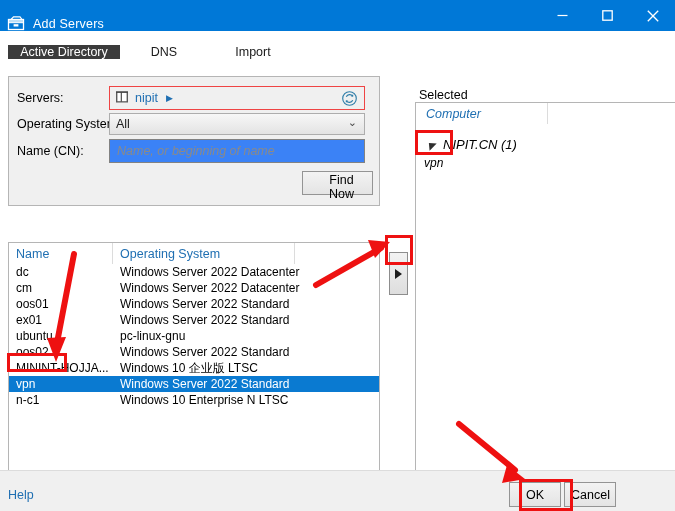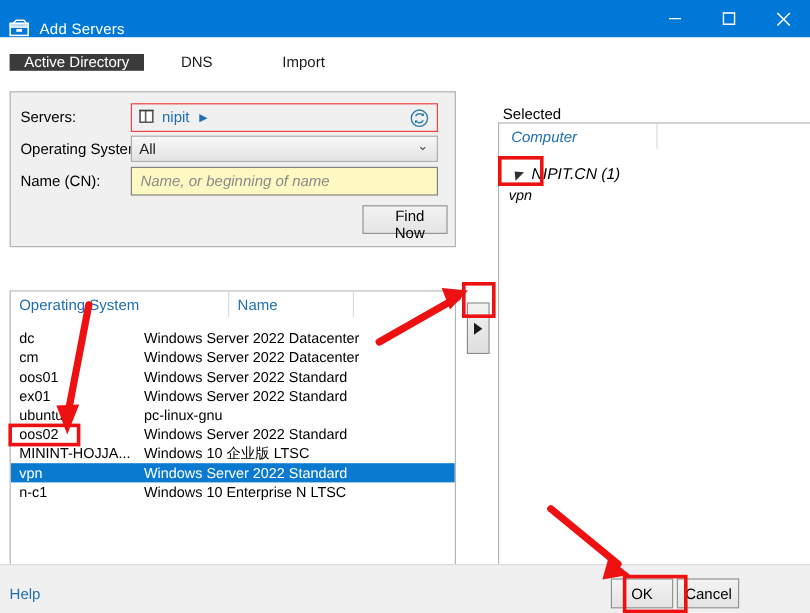--- a/index.html
+++ b/index.html
@@ -159,21 +159,21 @@
     font-size: 11px;
     color: #4a4a4a;
     line-height: 1;
   }
 
   .cn-row { left: 8px; top: 62px; width: 356px; height: 24px; }
   .cn-label { width: 92px; }
   .cn-input {
     width: 256px; height: 24px;
     border: 1px solid #828282;
-    background: #fef9c3;
+    background: #3b82f6;
     box-sizing: border-box;
     font-family: "Liberation Sans", sans-serif;
     font-size: 12.5px;
     padding-left: 7px;
     color: #000;
     outline: none;
   }
   .cn-input::placeholder {
     color: #8a8a8a;
     font-style: italic;
@@ -214,21 +214,21 @@
     font-size: 12.5px;
     padding-left: 7px;
     box-sizing: border-box;
     height: 21px;
     display: flex; align-items: center;
     border-right: 1px solid #dcdcdc;
   }
   .res-header .hcell.c1 { width: 104px; }
   .res-header .hcell.c2 { width: 182px; }
   .res-header .hcell.c3 { width: 84px; border-right: none; }
-  .res-rows { position: relative; margin-top: 10px; }
+  .res-rows { position: relative; }
   .res-row {
     height: 16px;
     display: flex;
     align-items: center;
     font-size: 12px;
     color: #000;
   }
   .res-row.selected {
     background: #0a7ad1;
     color: #ffffff;
@@ -457,22 +457,22 @@
     <div class="row cn-row">
       <span class="row-label cn-label">Name (CN):</span>
       <input class="cn-input" type="text" placeholder="Name, or beginning of name" style="">
     </div>
 
     <button class="findnow">Find Now</button>
   </div>
 
   <div class="results">
     <div class="res-header">
+      <div class="hcell c1">Name</div>
       <div class="hcell c2">Operating System</div>
-      <div class="hcell c1">Name</div>
       <div class="hcell c3"></div>
     </div>
     <div class="res-rows" id="results-rows">
         <div class="res-row">
           <div class="cell1">dc</div>
           <div class="cell2">Windows Server 2022 Datacenter</div>
         </div>
         <div class="res-row">
           <div class="cell1">cm</div>
           <div class="cell2">Windows Server 2022 Datacenter</div>

